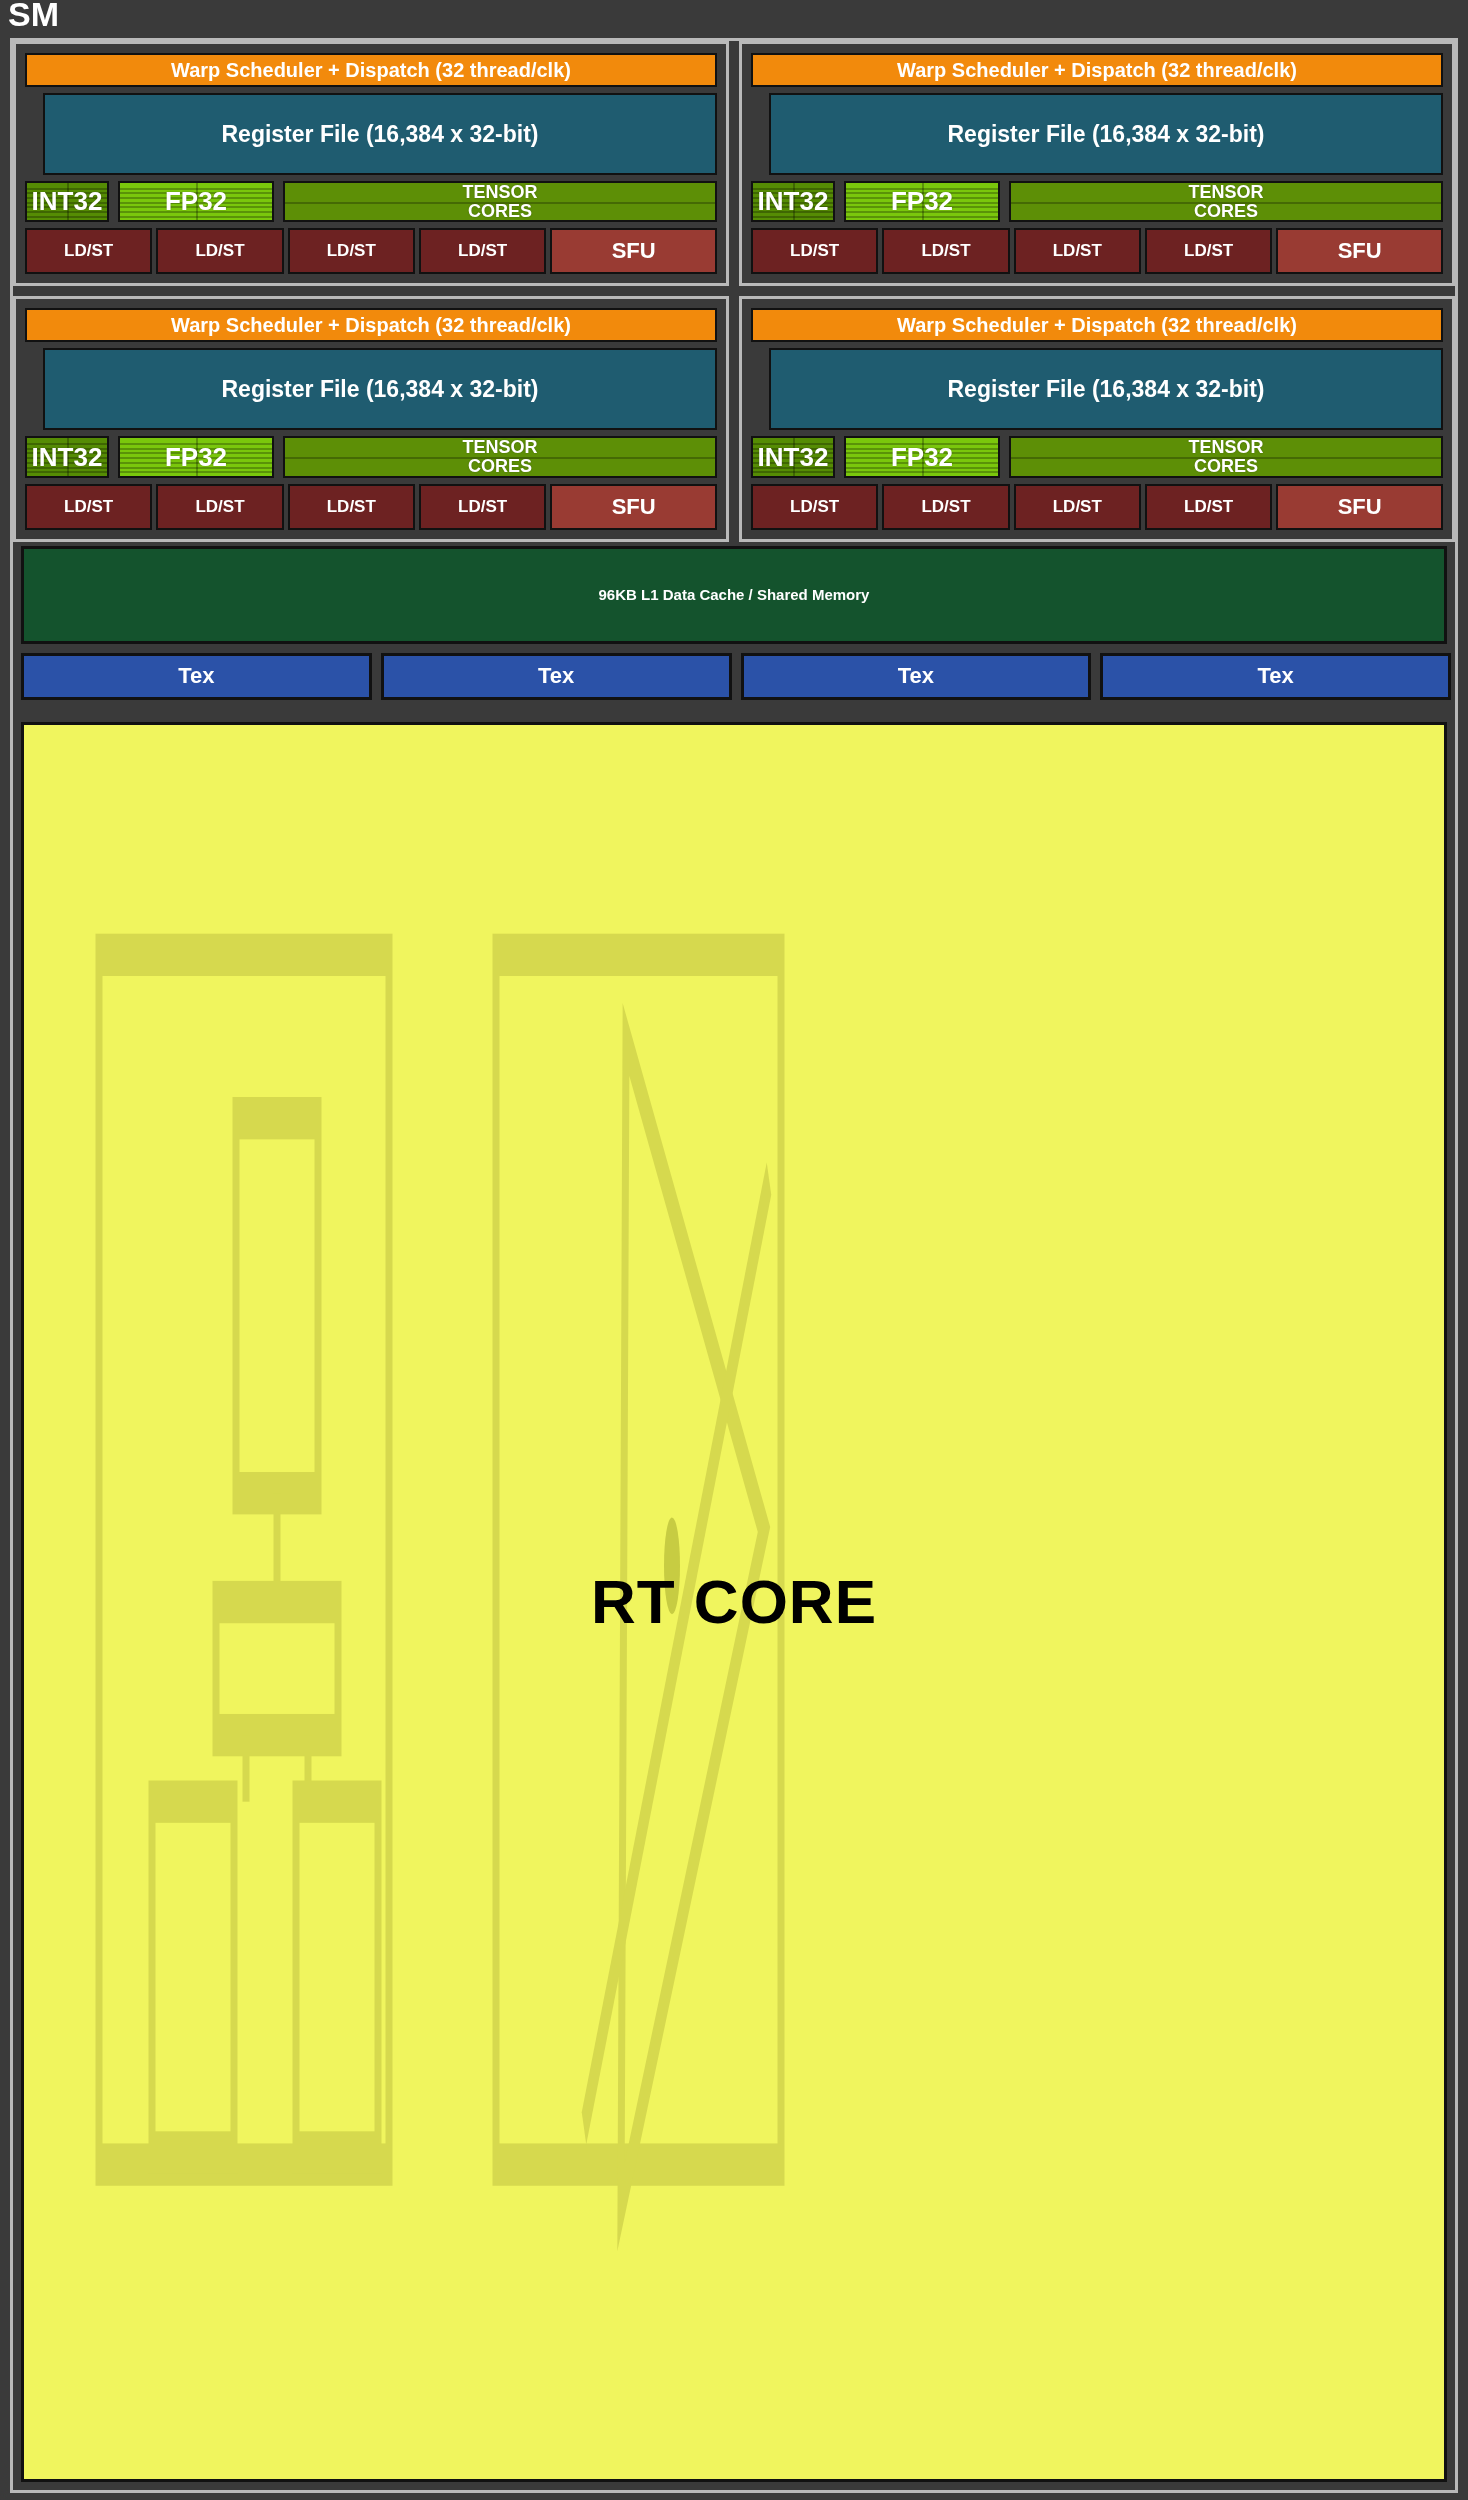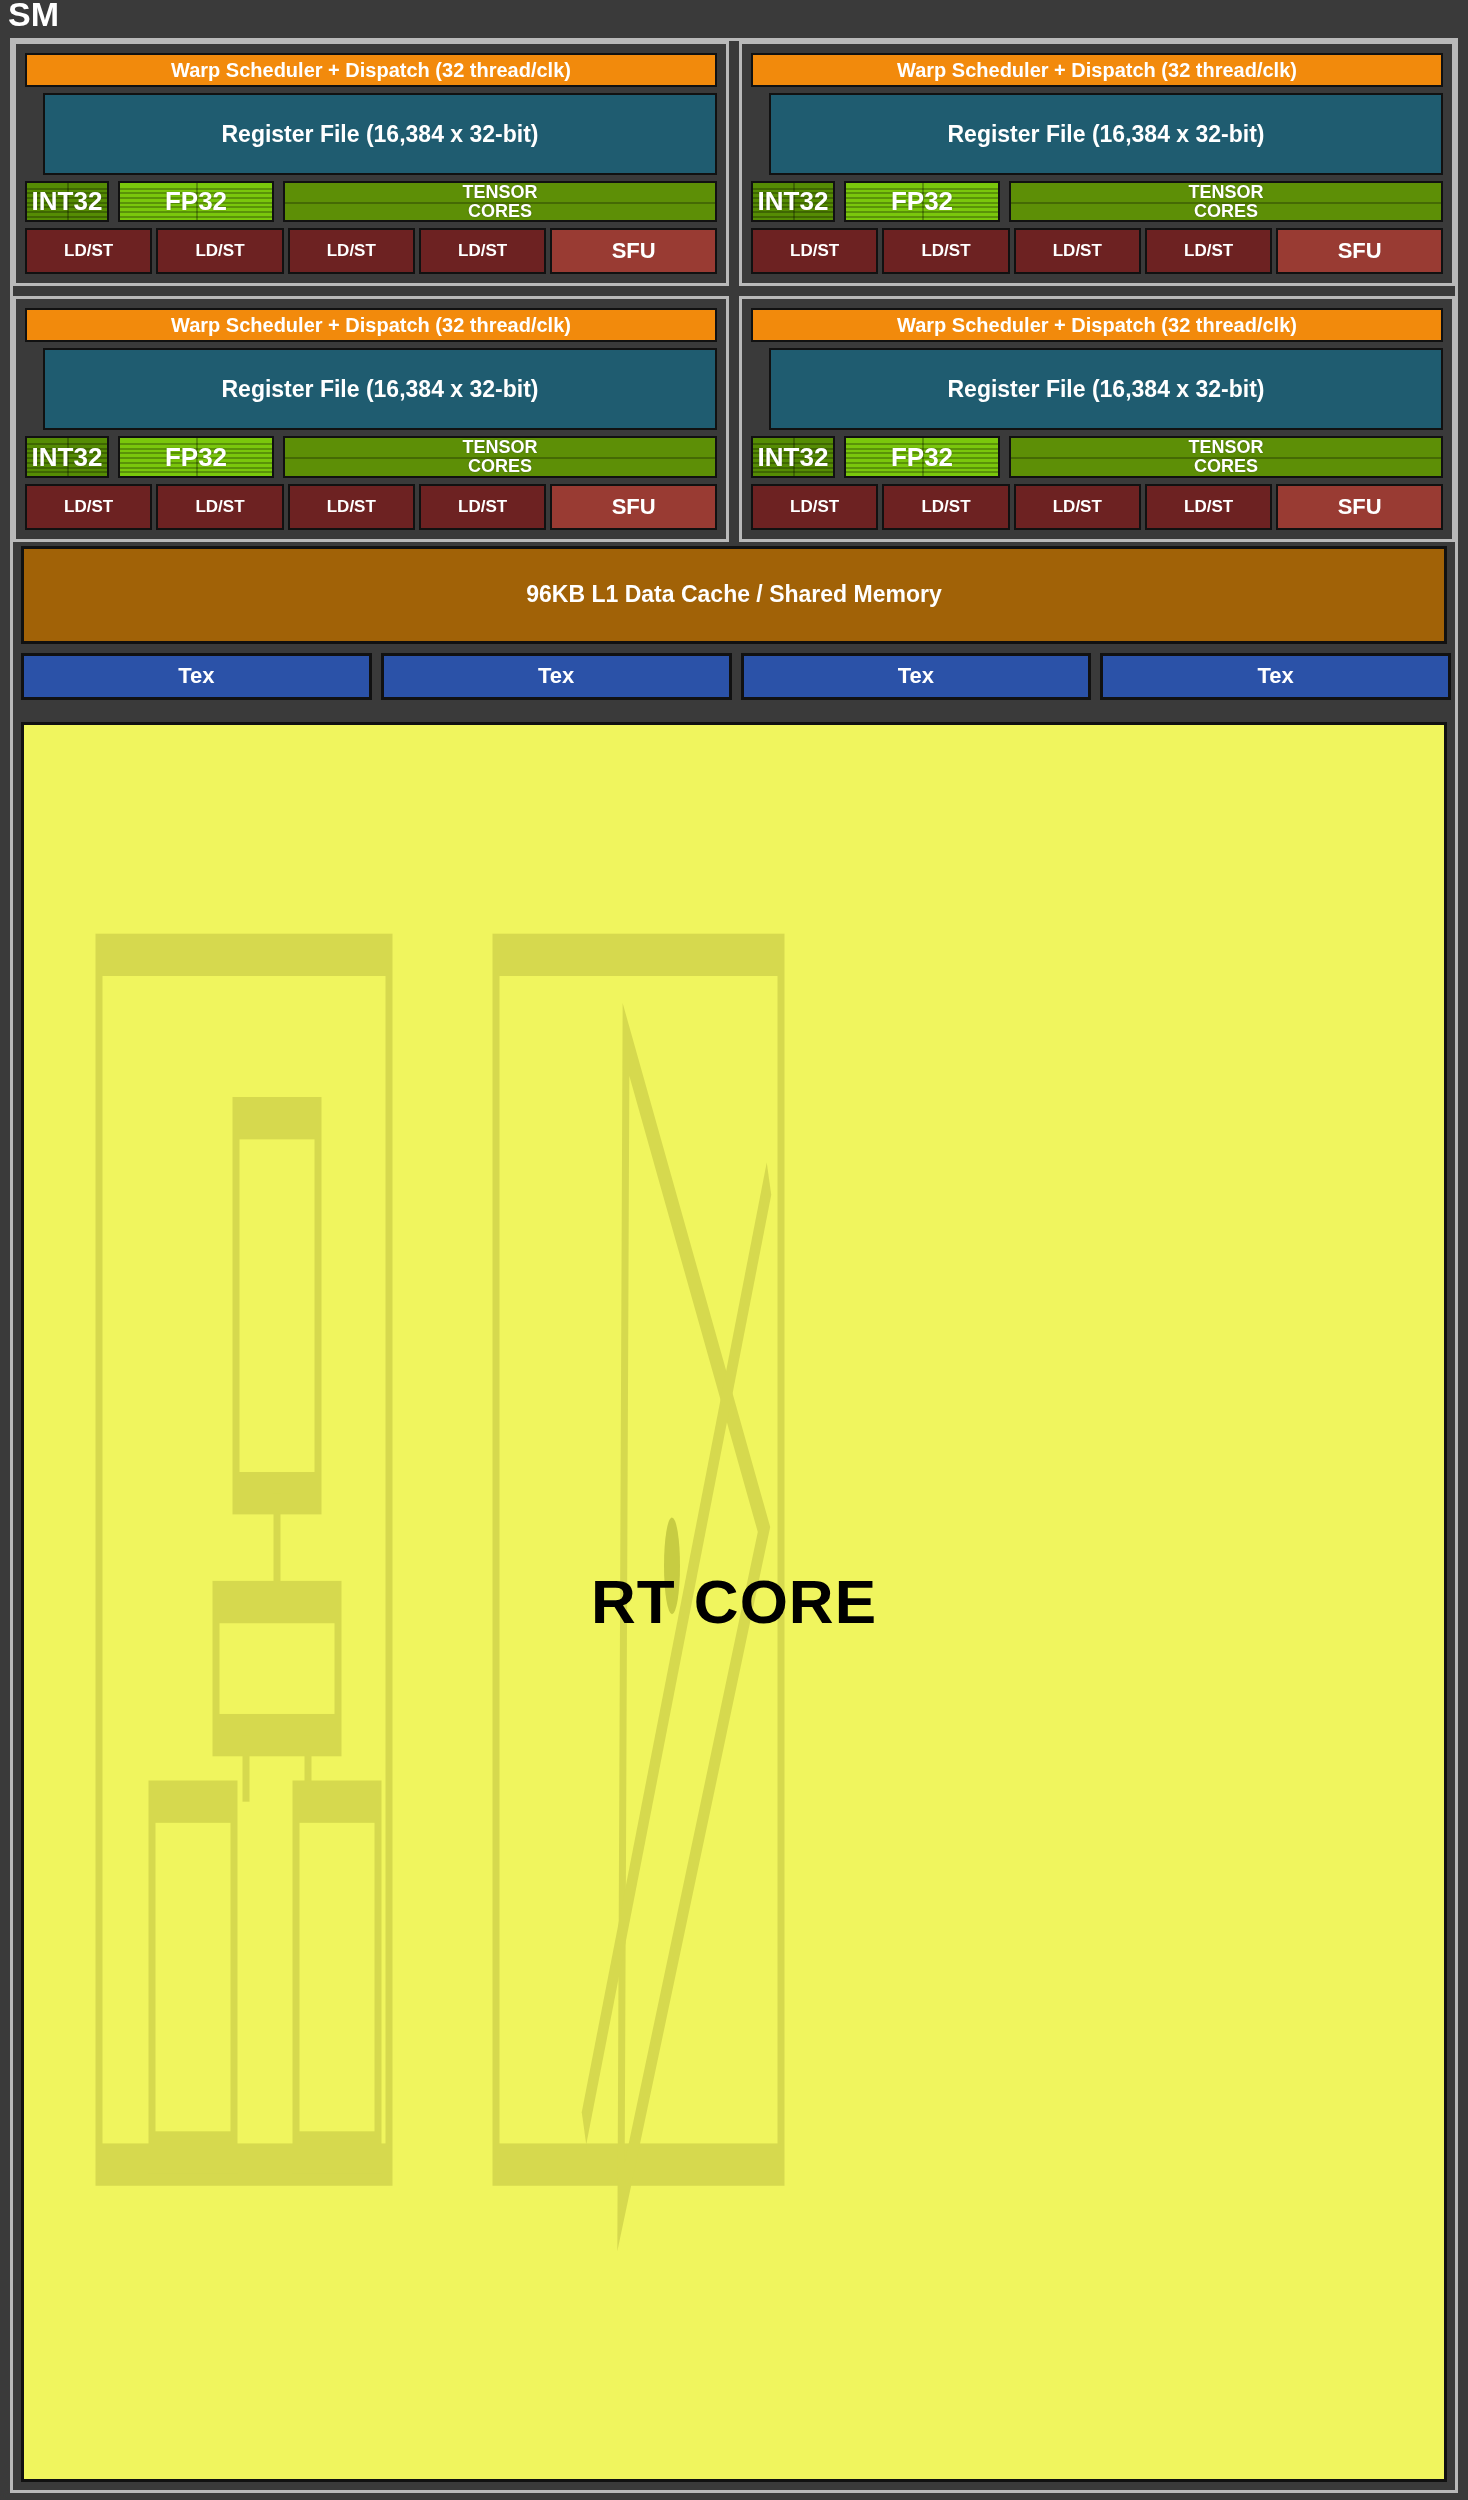--- a/index.html
+++ b/index.html
@@ -183,24 +183,24 @@
     overflow: hidden;
   }
   .sfu .label { position: relative; z-index: 3; }
   .sfu .grid-lines i { background: rgba(0,0,0,0.22); }
 
   
   .l1cache {
     box-sizing: border-box;
     margin: 4px 8px 0 8px;
     height: 98px;
-    background: #a16207;
+    background: #14532d;
     border: 3px solid #111111;
     color: #ffffff;
-    font-size: 23px;
+    font-size: 15px;
     font-weight: bold;
     display: flex;
     align-items: center;
     justify-content: center;
   }
 
   
   .tex-row {
     display: flex;
     gap: 9px;

